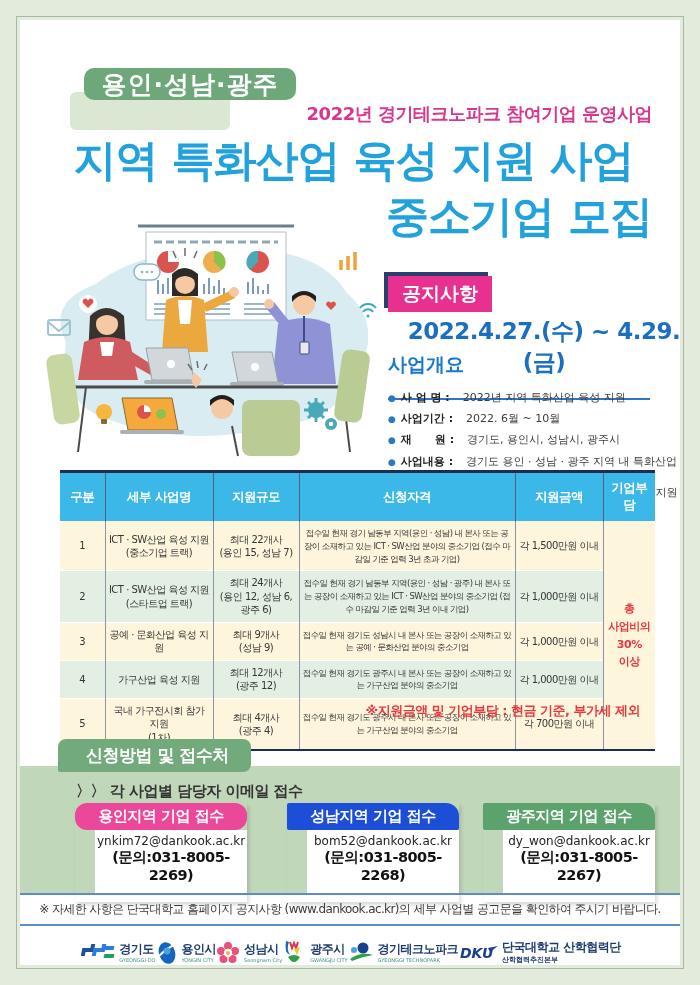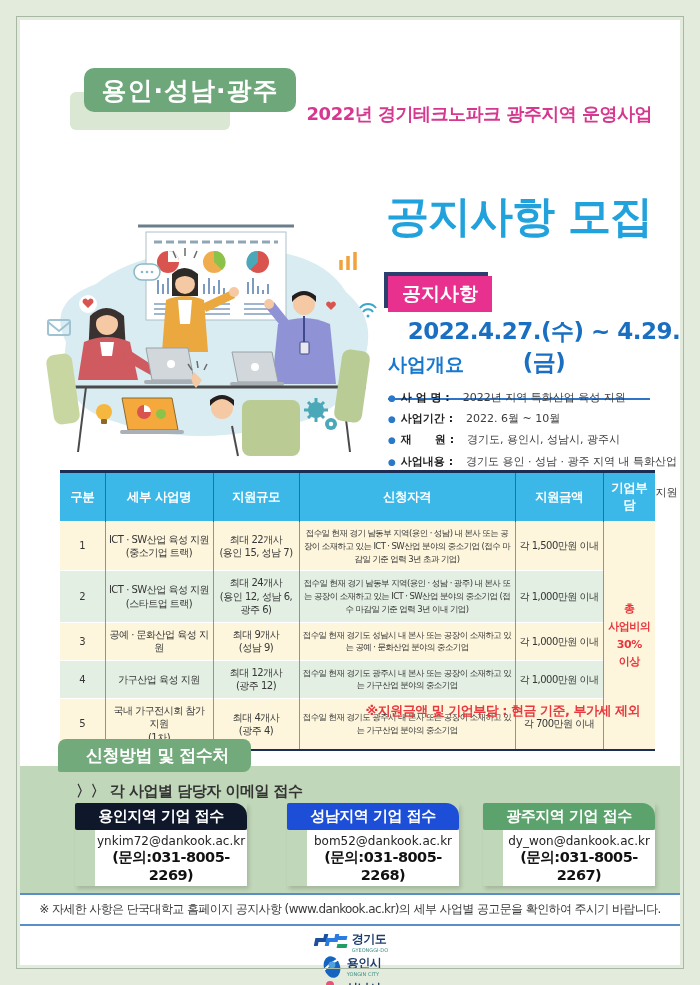--- a/index.html
+++ b/index.html
@@ -3,21 +3,21 @@
 <meta charset="utf-8">
 <style>
   html,body{margin:0;padding:0;}
   body{font-family:"DejaVu Sans","Liberation Sans",sans-serif;}
   .page{position:relative;width:700px;height:985px;background:#e2ebdc;overflow:hidden;}
   .frame{position:absolute;inset:16px;border:1px solid #a9b8a4;pointer-events:none;z-index:40;}
   .content-bg{position:absolute;inset:20px;background:#ffffff;}
 
   
   .deco-square{position:absolute;left:70px;top:92px;width:160px;height:38px;background:#d9e7d3;border-radius:6px;}
-  .region-badge{position:absolute;left:84px;top:68px;width:212px;height:44px;background:#6ea87a;border-radius:10px;
+  .region-badge{position:absolute;left:84px;top:68px;width:212px;height:32px;background:#6ea87a;border-radius:10px;
     color:#fff;font-size:25px;font-weight:800;display:flex;align-items:center;justify-content:center;letter-spacing:1px;}
   .subtitle{position:absolute;right:48px;top:102px;color:#d6388f;font-size:18px;font-weight:800;letter-spacing:-0.5px;}
   .title1{position:absolute;left:55px;right:48px;top:132px;color:#22a2dc;font-size:43px;font-weight:800;
     text-align:center;letter-spacing:-1px;}
   .title2{position:absolute;right:48px;top:188px;color:#22a2dc;font-size:43px;font-weight:800;letter-spacing:-1px;}
 
   
   .period-chip{position:absolute;left:388px;top:276px;background:#e8318f;color:#fff;font-size:19px;font-weight:800;
     padding:5px 14px;box-shadow:-4px -4px 0 0 #2a3f6d;}
   .period-dates{position:absolute;left:388px;top:316px;color:#1a6fc0;font-size:23px;font-weight:800;letter-spacing:-0.5px;text-align:center;}
@@ -46,49 +46,50 @@
   .table-note{position:absolute;right:60px;top:702px;color:#e8373d;font-size:13px;font-weight:800;letter-spacing:-0.5px;}
 
   
   .apply-panel{position:absolute;left:20px;right:20px;top:766px;height:128px;background:#c1d7b9;}
   .apply-badge{position:absolute;left:58px;top:739px;background:#73aa7b;color:#fff;font-size:17px;font-weight:800;
     padding:5px 22px 5px 28px;border-radius:8px 8px 8px 2px;letter-spacing:-0.5px;}
   .apply-method{position:absolute;left:76px;top:782px;color:#333;font-size:15px;font-weight:600;letter-spacing:-0.5px;}
   .card{position:absolute;top:803px;width:172px;box-shadow:2px 3px 4px rgba(0,0,0,0.15);}
   .card-head{height:27px;color:#fff;font-size:15px;font-weight:800;display:flex;align-items:center;justify-content:center;
     border-radius:2px 13px 2px 2px;letter-spacing:-0.5px;}
-  .card-body{background:#fff;text-align:center;padding:4px 2px 3px 2px;margin-left:20px;}
+  .card-body{background:#fff;text-align:center;padding:4px 2px 19px 2px;margin-left:20px;}
   .card-email{font-size:12px;color:#222;}
   .card-phone{font-size:14.5px;color:#111;font-weight:800;letter-spacing:-0.5px;}
-  .c1{left:75px;} .c1 .card-head{background:#0f172a;}
+  .c1{left:75px;} .c1 .card-head{background:#ec4899;border-radius:12px;}
   .c2{left:287px;} .c2 .card-head{background:#1d4ed8;}
   .c3{left:483px;} .c3 .card-head{background:#5ca26d;}
 
   
   .rule{position:absolute;left:20px;right:20px;border-top:2px solid #5b8ec9;}
   .rule.top{top:893px;} .rule.bottom{top:924px;}
   .notice{position:absolute;left:20px;right:20px;top:901px;text-align:center;color:#3a3a3a;font-size:12px;letter-spacing:-0.6px;}
-  .logos{position:absolute;left:32px;right:30px;top:932px;height:42px;display:flex;align-items:center;justify-content:space-between;flex-direction:column;}
+  .logos{position:absolute;left:32px;right:30px;top:932px;height:42px;display:flex;align-items:center;justify-content:center;}
   .logo{display:flex;align-items:center;gap:4px;}
   .logo .kname{font-size:12px;font-weight:800;color:#1e3c6e;letter-spacing:-0.5px;line-height:1.1;}
   .logo .sub{font-size:5px;color:#3c8f85;letter-spacing:0;}
   .logo svg{display:block;}
 </style>
 </head>
 <body>
 
 <div class="page">
   <div class="content-bg"></div>
 
   <div class="deco-square"></div>
   <div class="region-badge">
     <span>용인·성남·광주</span>
   </div>
-  <div class="subtitle">2022년 경기테크노파크 광주지역 운영사업</div>
-  <div class="title2">공지사항 모집</div>
+  <div class="subtitle">2022년 경기테크노파크 참여기업 운영사업</div>
+  <div class="title1">지역 특화산업 육성 지원 사업</div>
+  <div class="title2">중소기업 모집</div>
 
   <svg class="illus" style="position:absolute;left:26px;top:212px;" width="360" height="252" viewBox="0 0 360 252">
     <path d="M40 130 Q20 90 70 72 Q110 40 185 38 Q290 30 320 80 Q355 110 335 155 Q320 205 250 215 Q160 235 90 210 Q30 195 40 130 Z" fill="#d9ecf1"></path>
 
     <line x1="112" y1="14" x2="268" y2="14" stroke="#6b7f8a" stroke-width="3"></line>
     <rect x="120" y="20" width="140" height="88" fill="#ffffff" stroke="#aebfc7" stroke-width="1"></rect>
     <line x1="128" y1="30" x2="252" y2="30" stroke="#8fa6b5" stroke-width="3" stroke-dasharray="8 4"></line>
     <circle cx="142" cy="50" r="11" fill="#d9534f"></circle>
       <path d="M142 50 L142 39 A11 11 0 0 1 153 50 Z" fill="#fff"></path>
     <circle cx="188" cy="50" r="11" fill="#f0ad4e"></circle>

